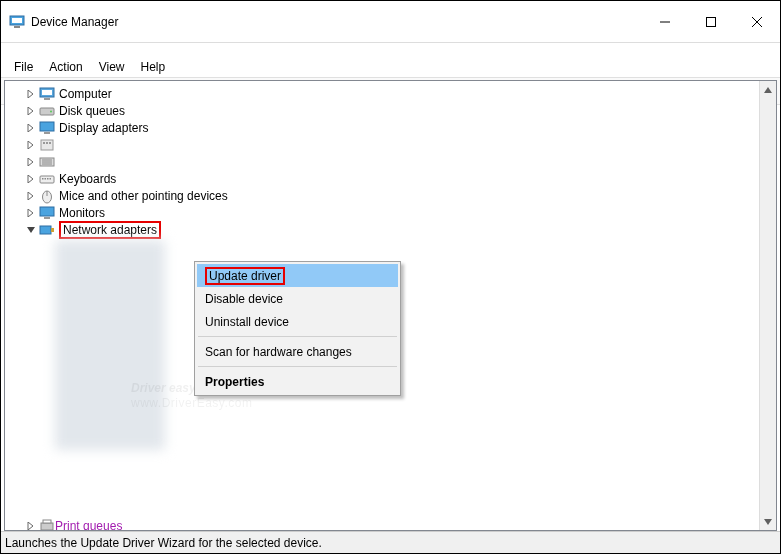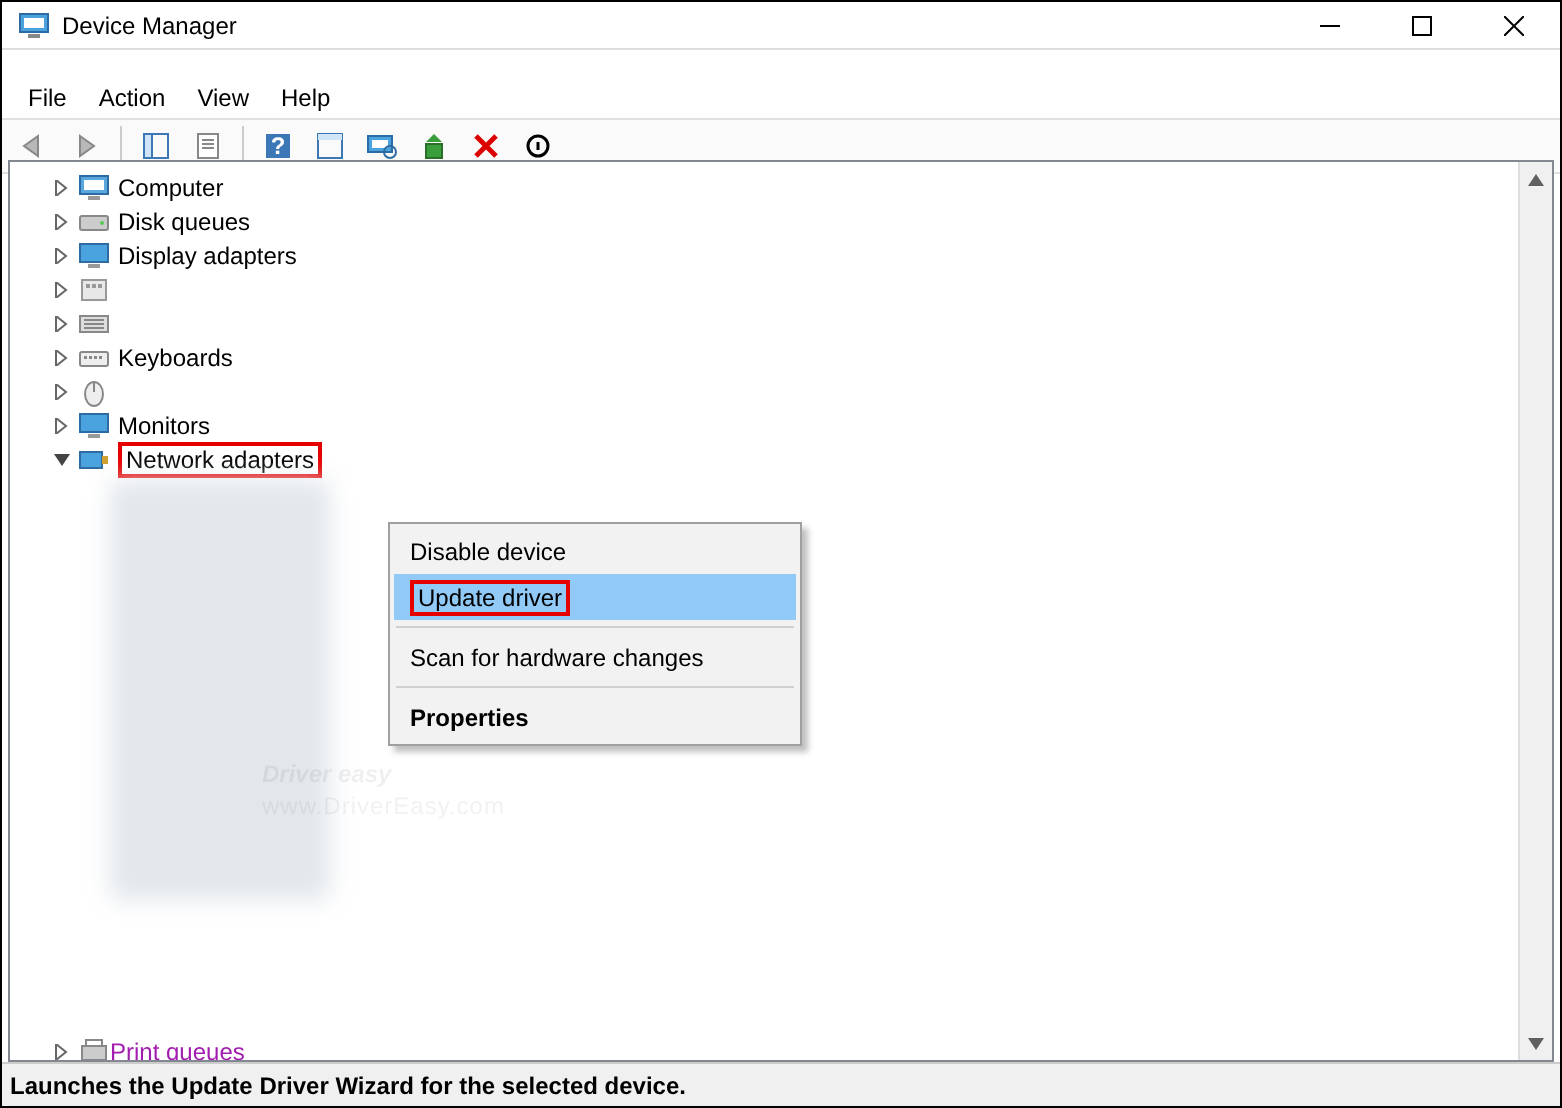--- a/index.html
+++ b/index.html
@@ -1,19 +1,19 @@
 <!DOCTYPE html>
 <html><head>
 <meta charset="utf-8">
 <style>
   * { box-sizing: border-box; margin: 0; padding: 0; font-family: "Segoe UI", Tahoma, sans-serif; font-size: 12px; }
   body { background: #fff; width: 781px; height: 554px; border: 1px solid #000; position: relative; overflow: hidden; }
 
   
-  .titlebar { height: 24px; display: flex; align-items: center; padding-left: 8px; border-bottom: 1px solid #ddd; }
+  .titlebar { height: 42px; display: flex; align-items: center; padding-left: 8px; border-bottom: 1px solid #ddd; }
   .titlebar .icon { width: 16px; height: 16px; margin-right: 6px; }
   .titlebar .title { flex: 1; }
   .window-controls { display: flex; }
   .window-controls div { width: 46px; height: 30px; display:flex; align-items:center; justify-content:center; }
 
   
   .menubar { height: 20px; display: flex; align-items: center; padding-left: 6px; gap: 2px; margin-top: 14px; }
   .menubar span { padding: 2px 7px; cursor: default; }
 
   
@@ -37,21 +37,21 @@
 
   
   .context-menu { position:absolute; left:193px; top:260px; width:207px; background:#f2f2f2; border:1px solid #a0a0a0; box-shadow:3px 3px 3px rgba(0,0,0,.25); padding:2px; z-index:50; }
   .cm-item { height:23px; display:flex; align-items:center; padding-left:8px; cursor:default; }
   .cm-item.sel { background:#91c9f7; }
   .cm-item.sel .hl { border:2px solid #e60000; padding:0 2px; display:inline-block; }
   .cm-sep { height:1px; background:#d0d0d0; margin:3px 1px; }
   .cm-item.bold { font-weight:bold; }
 
   
-  .statusbar { position:absolute; left:0; right:0; bottom:0; height:22px; border-top:1px solid #ccc; background:#f0f0f0; display:flex; align-items:center; padding-left:4px; font-size:12px;font-weight:bold; }
+  .statusbar { position:absolute; left:0; right:0; bottom:0; height:22px; border-top:1px solid #ccc; background:#f0f0f0; display:flex; align-items:center; padding-left:4px; font-size:12px; }
 
   
   .watermark { position:absolute; left:130px; top:360px; color:#000; opacity:.06; font-size:34px; font-weight:600; font-style:italic; pointer-events:none; z-index:40; }
   .watermark small { display:block; font-size:12px; font-weight:400; font-style:normal; margin-top:-4px; letter-spacing:.5px; opacity:.9; }
 
   svg { display:block; }
 </style>
 </head>
 <body>
 
@@ -262,20 +262,21 @@
             <svg width="8" height="8">
               <path d="M1 0 L6 4 L1 8 Z" fill="none" stroke="#666"></path>
             </svg>
           </span>
         <span class="dev-icon">
             <svg width="12" height="16">
               <ellipse cx="6" cy="9" rx="4.5" ry="6" fill="#eee" stroke="#888"></ellipse>
               <line x1="6" y1="3" x2="6" y2="8" stroke="#888"></line>
             </svg>
           </span>
+        <span>Mice and other pointing devices</span>
       </div>
 
       <div class="node indent1">
         <span class="arrow-tgl">
             <svg width="8" height="8">
               <path d="M1 0 L6 4 L1 8 Z" fill="none" stroke="#666"></path>
             </svg>
           </span>
         <span class="dev-icon">
             <svg width="16" height="14">
@@ -335,25 +336,28 @@
       </div>
   </div>
 </div>
 
 <div class="watermark">
   <span>Driver easy</span>
   <small>www.DriverEasy.com</small>
 </div>
 
 <div class="context-menu">
+  <div class="cm-item sel">
+      <span class="hl">Update driver</span>
+    </div>
   <div class="cm-item">
       <span>Disable device</span>
     </div>
-  <div class="cm-item sel">
-      <span class="hl">Update driver</span>
+  <div class="cm-item">
+      <span>Uninstall device</span>
     </div>
   <div class="cm-sep"></div>
   <div class="cm-item">
       <span>Scan for hardware changes</span>
     </div>
   <div class="cm-sep"></div>
   <div class="cm-item bold">
       <span>Properties</span>
     </div>
 </div>

